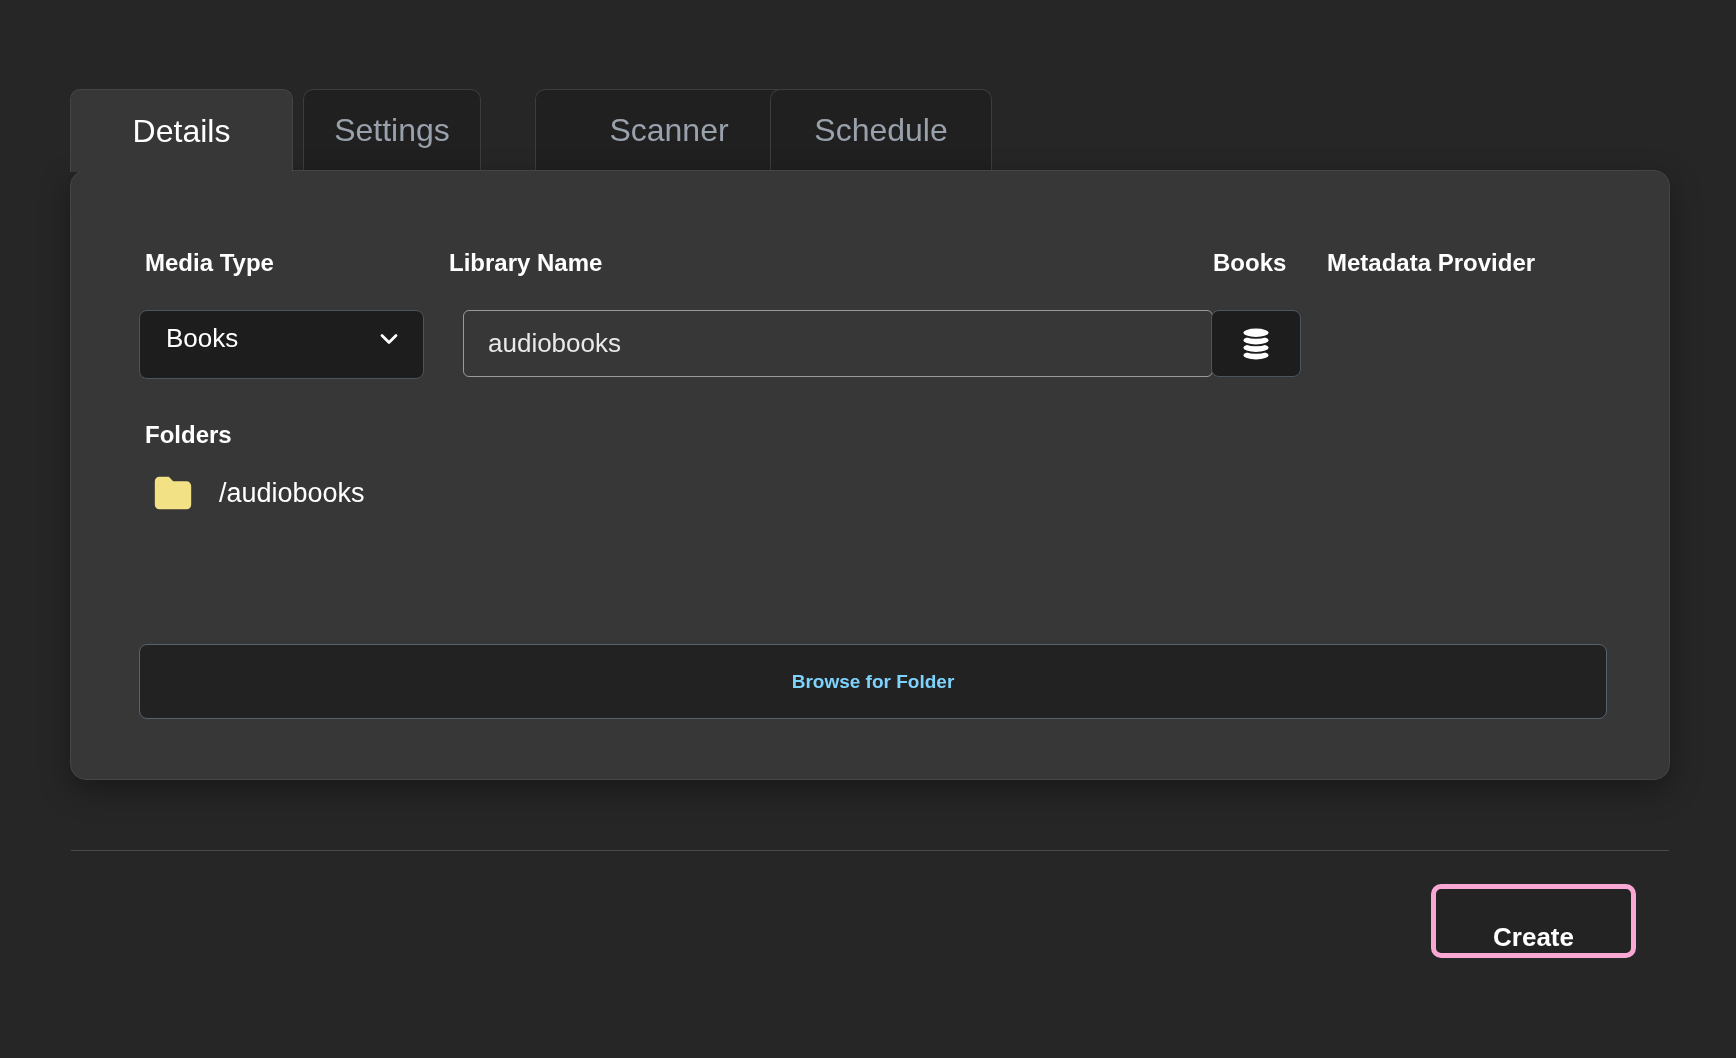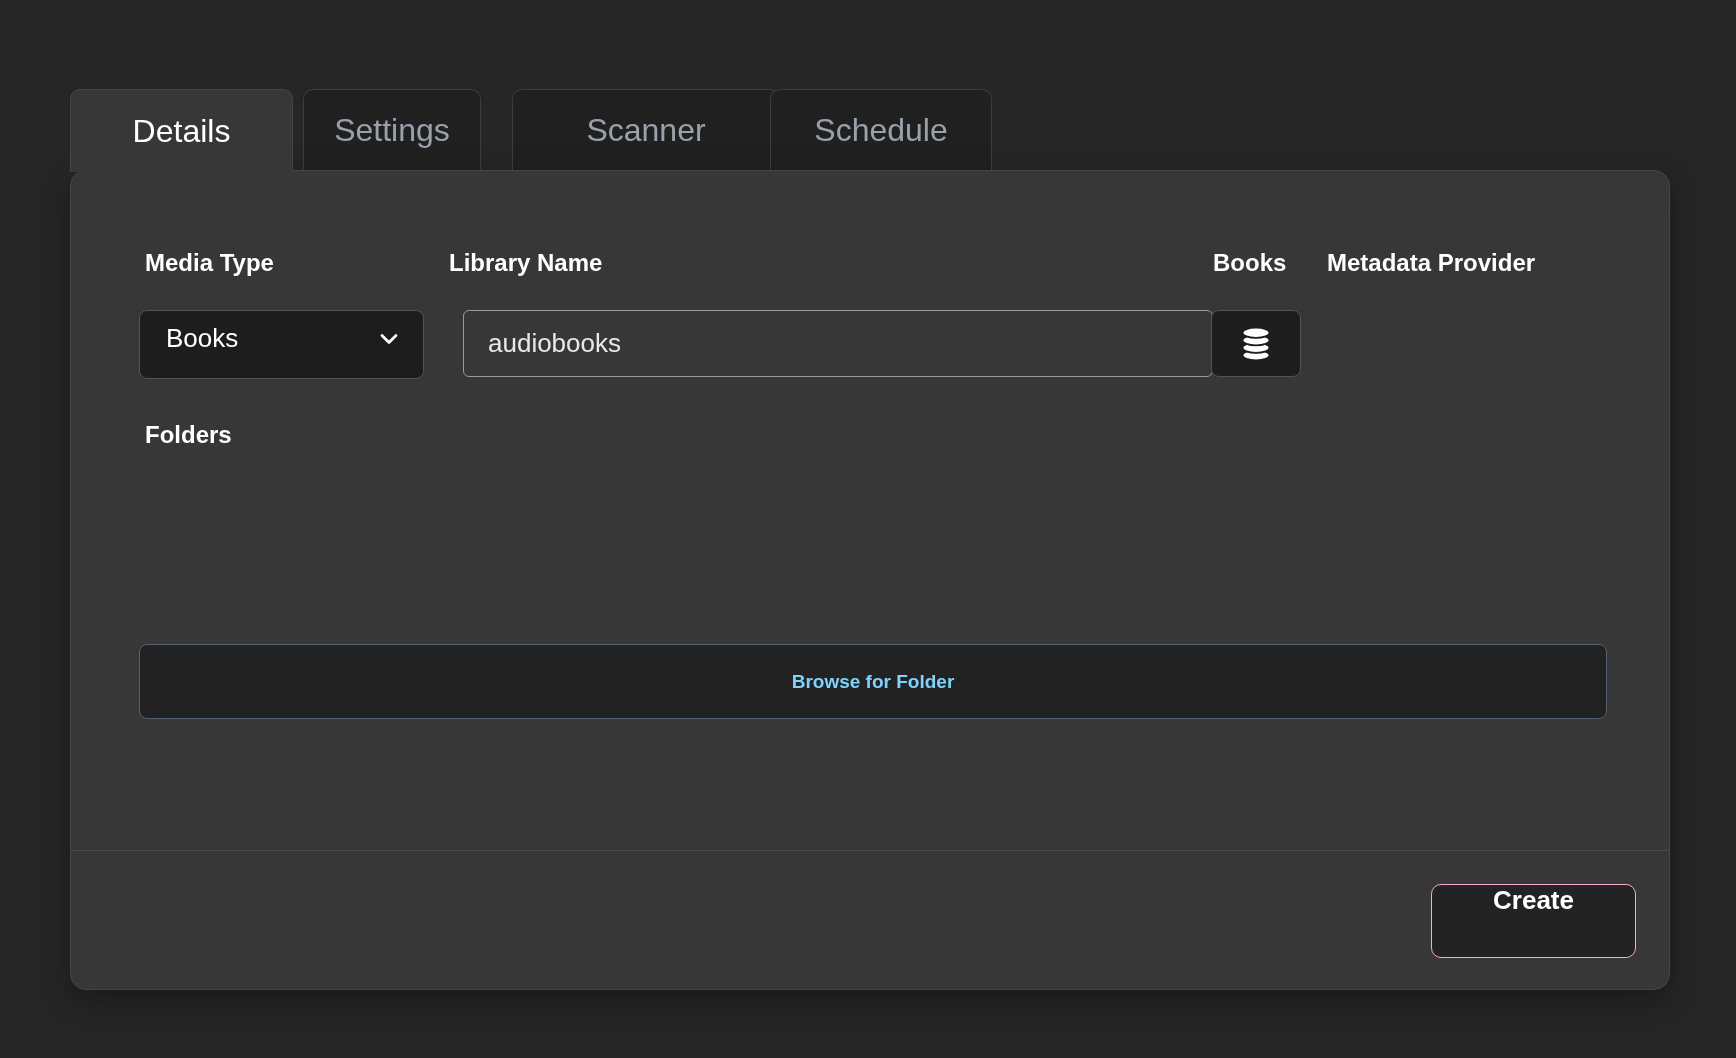--- a/index.html
+++ b/index.html
@@ -36,30 +36,30 @@
     background: #373737;
     border: 1px solid #454545;
     border-bottom: none;
     color: #ffffff;
     z-index: 3;
     height: 83px; 
     font-weight: 500;
   }
   #tab-details  { left: 70px;  width: 223px; }
   #tab-settings { left: 303px; width: 178px; }
-  #tab-scanner  { left: 512px; width: 268px; }
+  #tab-scanner  { left: 535px; width: 268px; }
   #tab-schedule { left: 770px; width: 222px; }
 
   
   .modal {
     position: absolute;
     left: 70px;
     top: 170px;
     width: 1600px;
-    height: 820px;
+    height: 610px;
     background: #373737;
     border: 1px solid #454545;
     border-radius: 16px;
     box-shadow: 0 10px 30px rgba(0,0,0,0.35);
     z-index: 2;
   }
 
   .field-label {
     position: absolute;
     font-size: 24px;
@@ -165,24 +165,24 @@
     height: 1px;
     background: #4a4a4a;
   }
   .create-button {
     position: absolute;
     left: 1360px;
     top: 713px;
     width: 205px;
     height: 74px;
     background: #232323;
-    border: 1px solid #f9a8d4;
+    border: 5px solid #f9a8d4;
     border-radius: 10px;
     display: flex;
-    align-items: flex-start;
+    align-items: flex-end;
     justify-content: center;
     font-size: 26px;
     font-weight: 600;
     color: #ffffff;
     cursor: pointer;
   }
 </style>
 </head>
 <body>
 
@@ -220,20 +220,26 @@
       <ellipse cx="12" cy="20.5" rx="9" ry="3.4" fill="#ffffff" stroke="#1d1d1d" stroke-width="1.1"></ellipse>
       <ellipse cx="12" cy="15.5" rx="9" ry="3.4" fill="#ffffff" stroke="#1d1d1d" stroke-width="1.1"></ellipse>
       <ellipse cx="12" cy="10.5" rx="9" ry="3.4" fill="#ffffff" stroke="#1d1d1d" stroke-width="1.1"></ellipse>
       <ellipse cx="12" cy="5.5" rx="9" ry="3.4" fill="#ffffff" stroke="#1d1d1d" stroke-width="1.1"></ellipse>
     </svg>
   </div>
 
 
   <div class="field-label folders-label">Folders</div>
 
+  <div id="folder-row-existing" class="folder-row">
+    <svg class="folder-icon" viewBox="0 0 24 22">
+      <path d="M2 4.5A2.5 2.5 0 0 1 4.5 2h5.2l2.4 2.6h7.4A2.5 2.5 0 0 1 22 7.1v10.4a2.5 2.5 0 0 1-2.5 2.5h-15A2.5 2.5 0 0 1 2 17.5z" fill="#f2e285"></path>
+    </svg>
+    <span class="folder-path-text">/audiobooks</span>
+  </div>
 
 
   <div class="browse-button">
     <span>Browse for Folder</span>
   </div>
 
   <div class="footer-divider"></div>
   <div class="create-button">
     <span>Create</span>
   </div>

